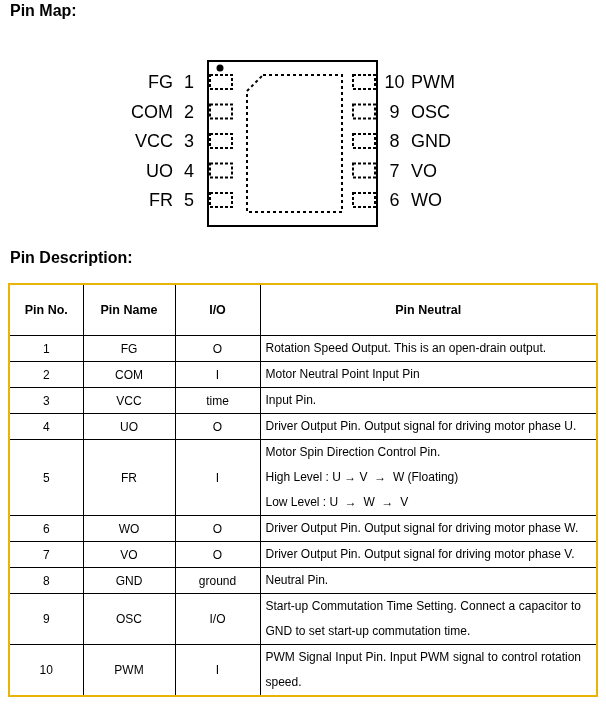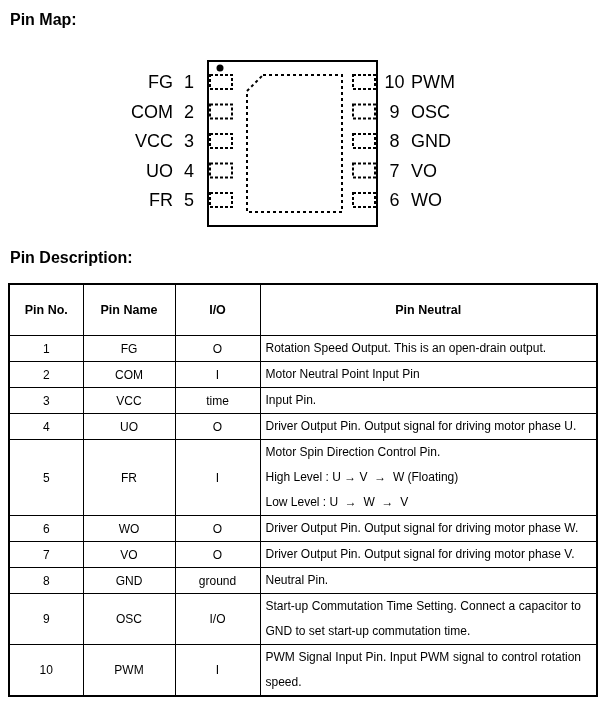--- a/index.html
+++ b/index.html
@@ -3,37 +3,37 @@
 <meta charset="utf-8">
 <style>
   html,body{margin:0;padding:0;background:#fff;}
   .page{
     position:relative;width:606px;height:713px;background:#fff;
     font-family:"Liberation Sans",sans-serif;color:#000;overflow:hidden;
   }
   .heading{
     position:absolute;left:10px;font-size:16px;font-weight:bold;white-space:pre;
   }
-  .heading.map-title{top:11px;}
+  .heading.map-title{top:2px;}
   .heading.desc-title{top:249px;}
   .map{position:absolute;left:0;top:40px;width:606px;height:212px;}
   .map svg{position:absolute;left:0;top:0;}
   .pin-label{
     position:absolute;height:20px;display:flex;align-items:center;
     font-size:18px;line-height:20px;
   }
   .pin-label.left{right:410px;gap:9px;}
   .pin-label.right{left:384px;gap:6px;}
   .pin-label .pnum{text-align:center;}
   .pin-label.left .pnum{width:14px;}
   .pin-label.right .pnum{width:21px;}
   table.pin-table{
     position:absolute;left:8px;top:283px;width:588px;
     border-collapse:collapse;table-layout:fixed;
-    border:2px solid #000000;font-size:12px;color:#000;
+    border:2px solid #eab308;font-size:12px;color:#000;
   }
   .pin-table th,.pin-table td{border:1px solid #000;padding:0;vertical-align:middle;}
   .pin-table th{height:50px;font-size:12.5px;font-weight:bold;text-align:center;}
   .pin-table td.c{text-align:center;}
   .pin-table td.func{padding-left:5px;padding-right:15px;text-align:left;}
   .func-line{line-height:25px;white-space:pre;}
   .func-line.jl{white-space:nowrap;text-align:justify;text-align-last:justify;}
 </style>
 </head>
 <body>

